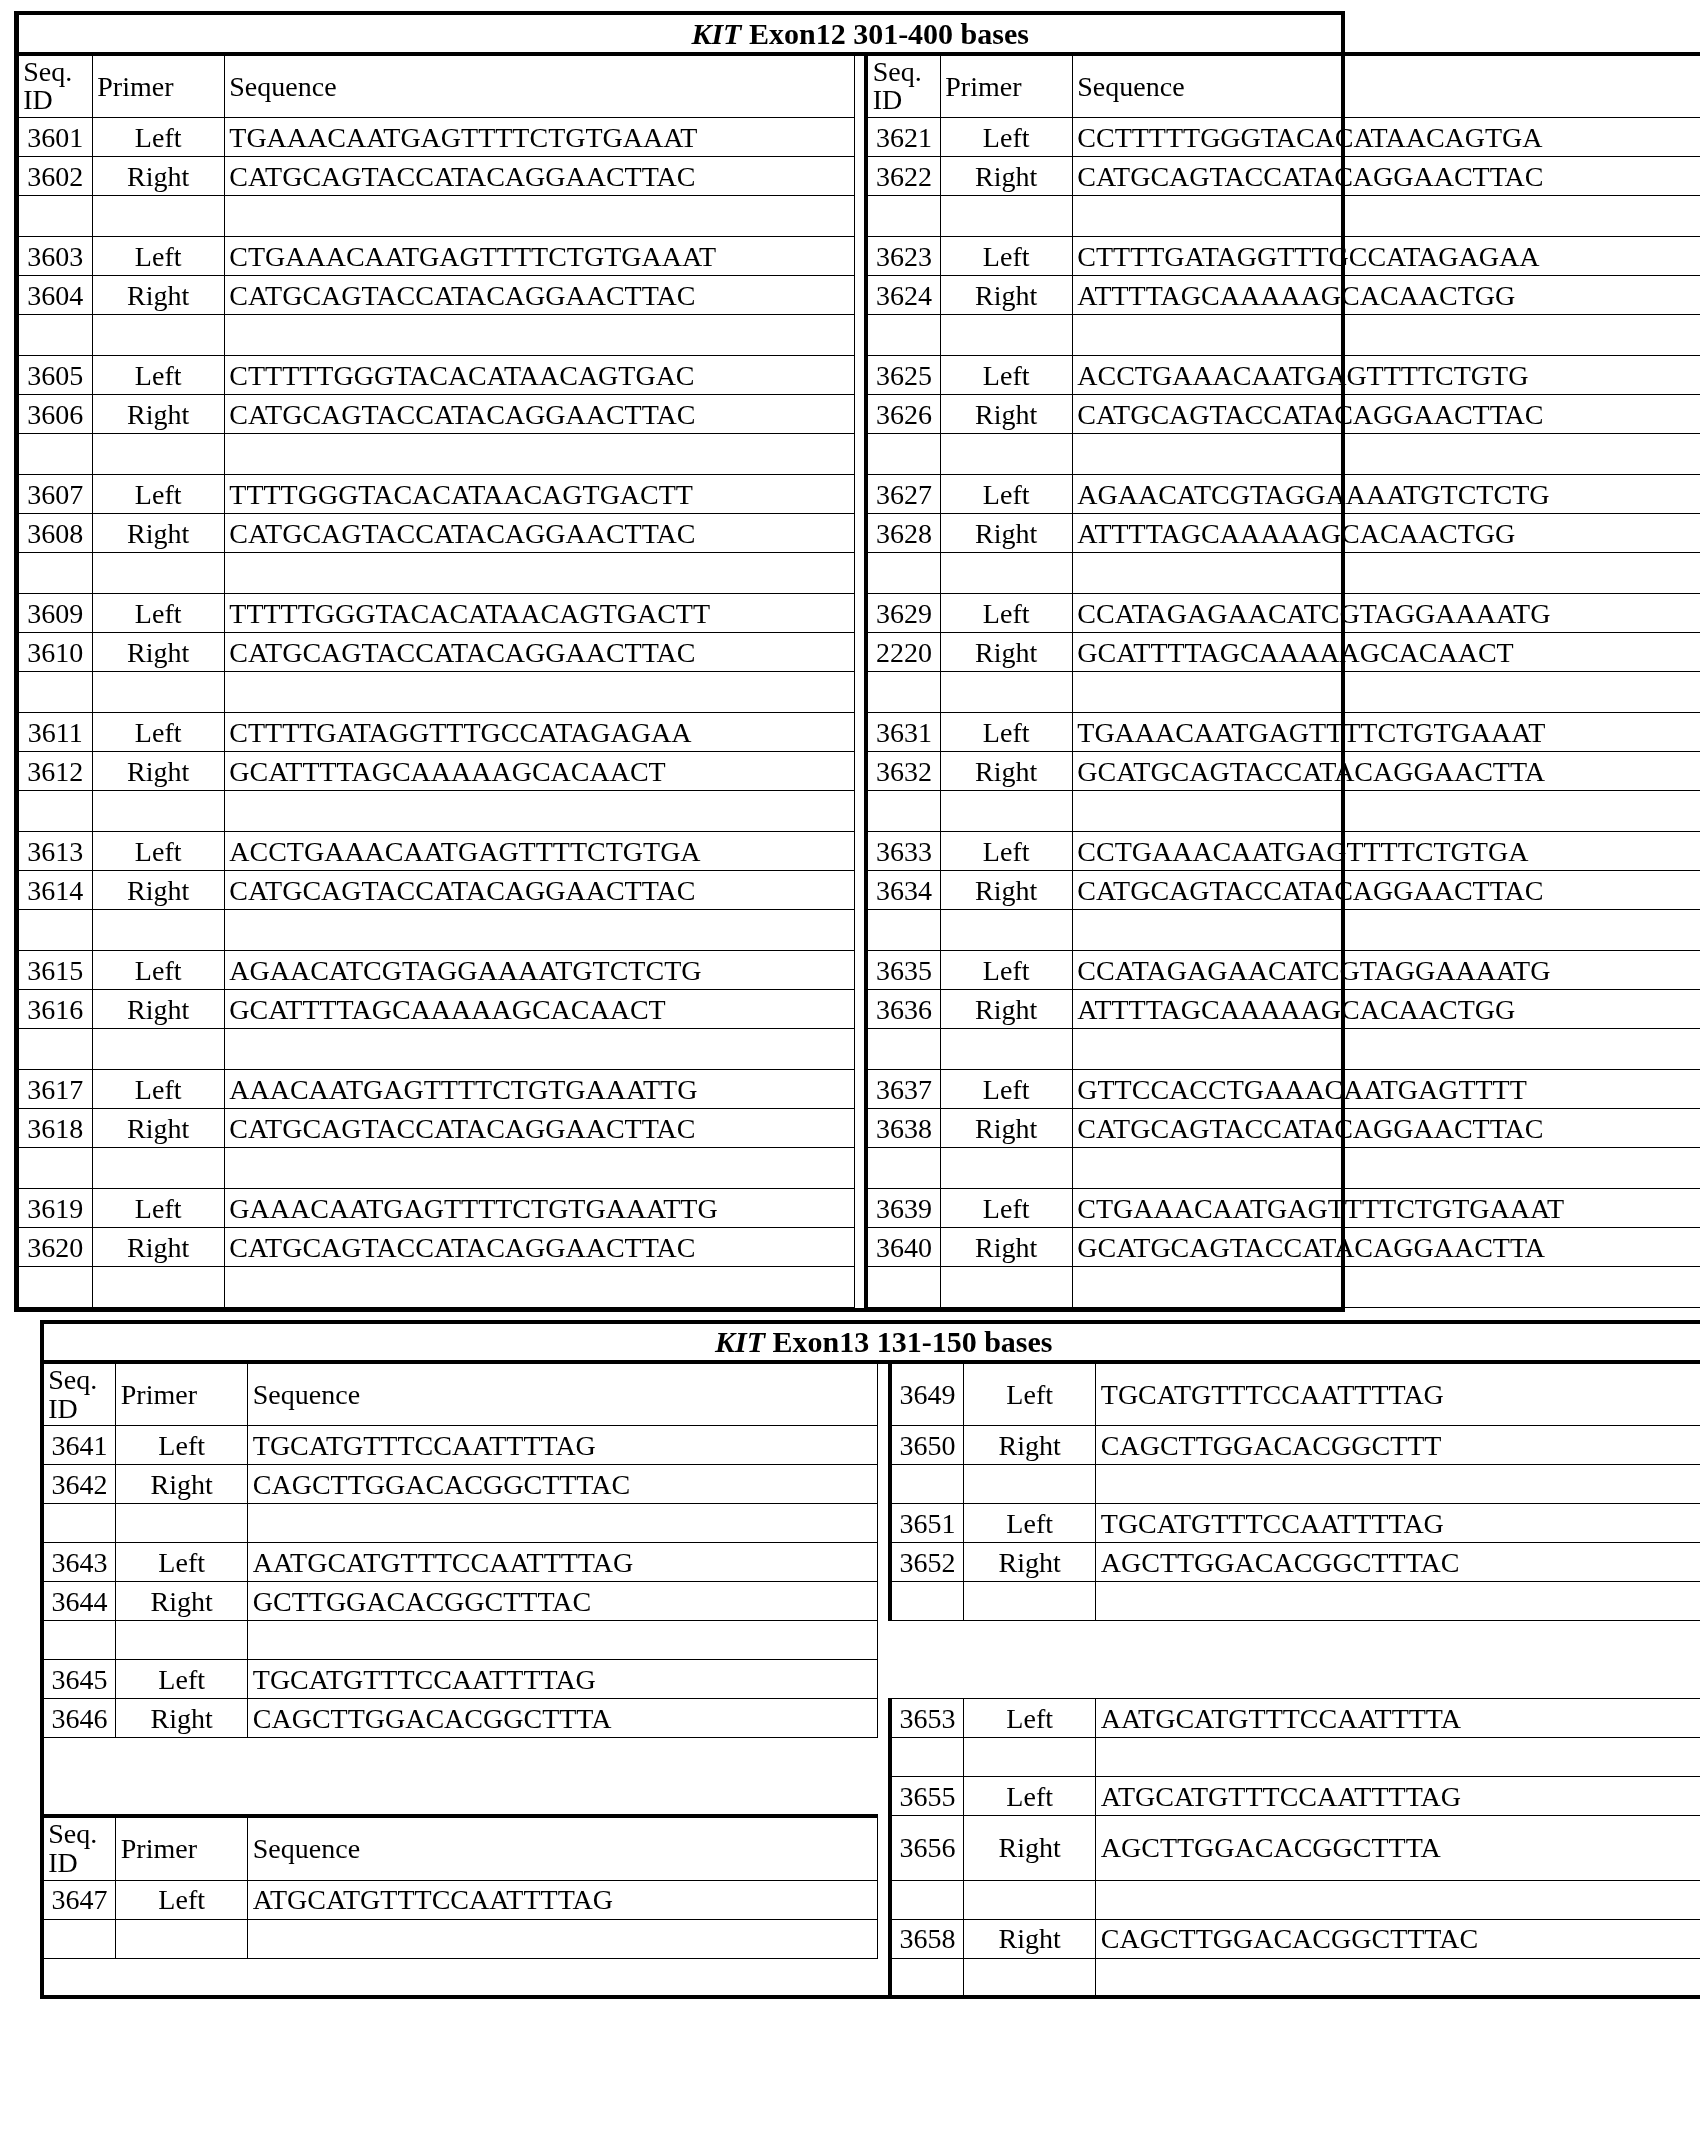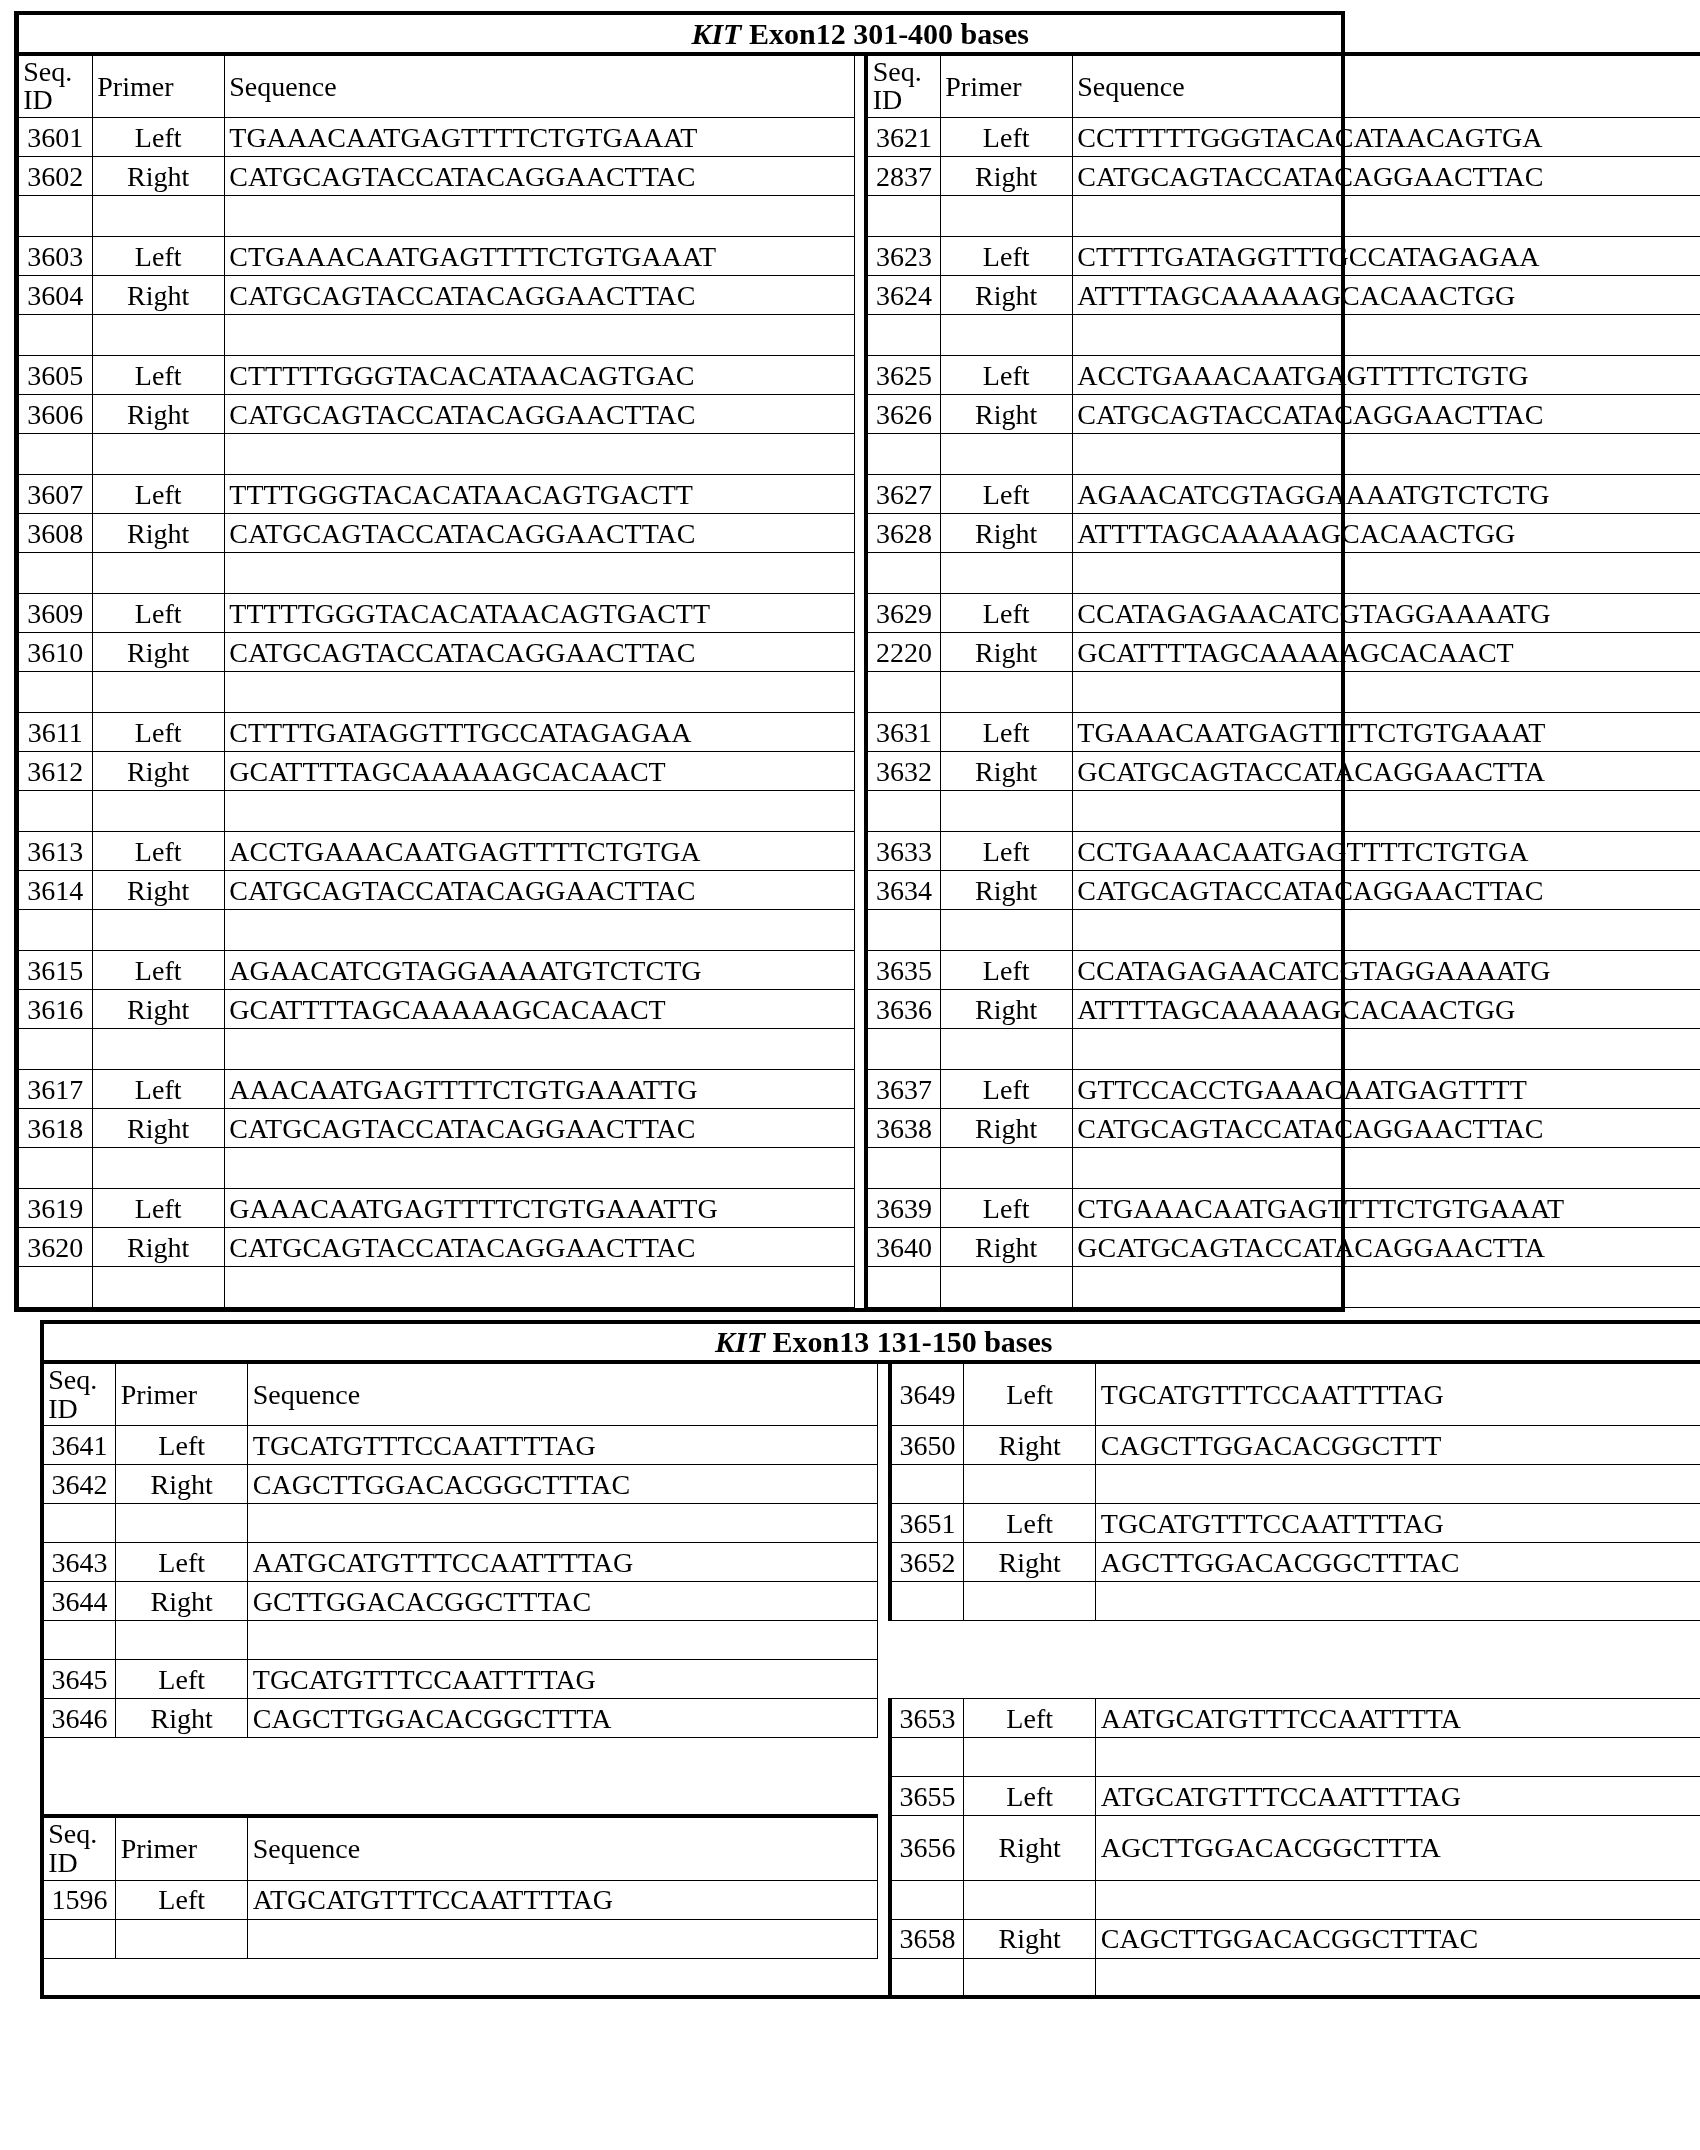--- a/index.html
+++ b/index.html
@@ -124,21 +124,21 @@
             <td class="nocell"></td>
             <td class="c-id thick-left">3621</td>
             <td class="c-pr">Left</td>
             <td class="c-seq">CCTTTTTGGGTACACATAACAGTGA</td>
           </tr>
           <tr>
             <td class="c-id">3602</td>
             <td class="c-pr">Right</td>
             <td class="c-seq">CATGCAGTACCATACAGGAACTTAC</td>
             <td class="nocell"></td>
-            <td class="c-id thick-left">2837</td>
+            <td class="c-id thick-left">3622</td>
             <td class="c-pr">Right</td>
             <td class="c-seq">CATGCAGTACCATACAGGAACTTAC</td>
           </tr>
           <tr class="blank-row">
             <td class="c-id"></td>
             <td class="c-pr"></td>
             <td class="c-seq"></td>
             <td class="nocell"></td>
             <td class="c-id thick-left"></td>
             <td class="c-pr"></td>
@@ -515,21 +515,21 @@
               <span class="two-line">ID</span>
             </td>
             <td class="hdr thick-top">Primer</td>
             <td class="hdr thick-top">Sequence</td>
             <td class="nocell"></td>
             <td class="c-id thick-left">3656</td>
             <td class="c-pr">Right</td>
             <td class="c-seq">AGCTTGGACACGGCTTTA</td>
           </tr>
           <tr>
-            <td class="c-id">1596</td>
+            <td class="c-id">3647</td>
             <td class="c-pr">Left</td>
             <td class="c-seq">ATGCATGTTTCCAATTTTAG</td>
             <td class="nocell"></td>
             <td class="c-id thick-left"></td>
             <td class="c-pr"></td>
             <td class="c-seq"></td>
           </tr>
           <tr>
             <td class="c-id"></td>
             <td class="c-pr"></td>

